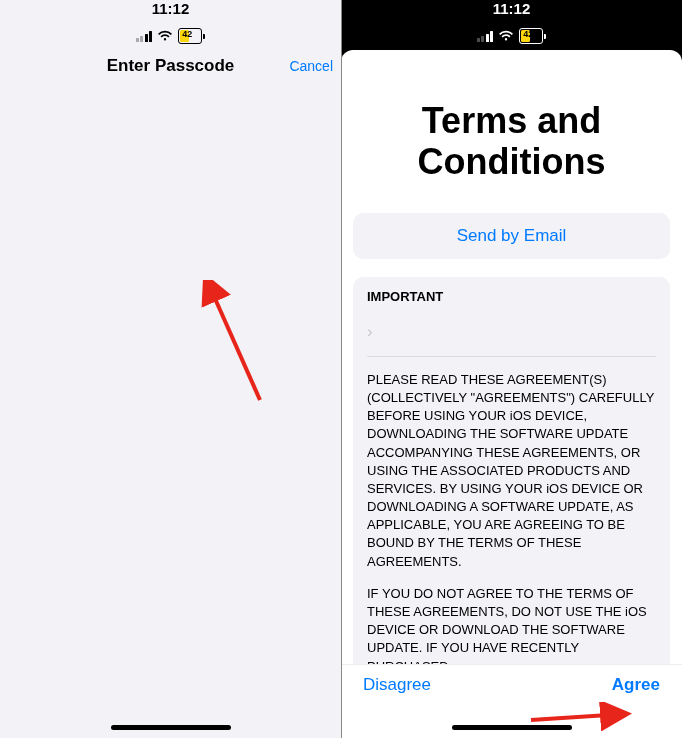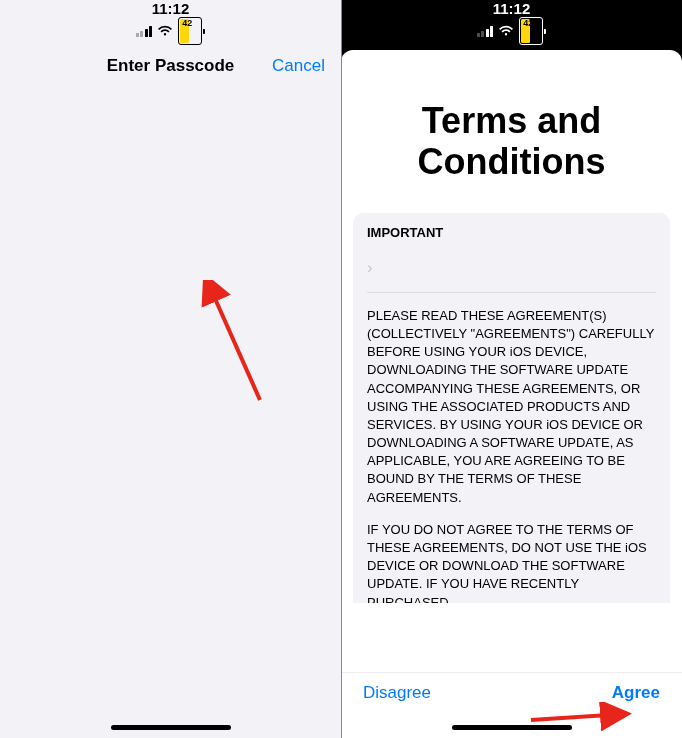--- a/index.html
+++ b/index.html
@@ -55,21 +55,21 @@
     }
     .signal-bars span:nth-child(1){height:4px;opacity:.3}
     .signal-bars span:nth-child(2){height:6px;opacity:.3}
     .signal-bars span:nth-child(3){height:8px}
     .signal-bars span:nth-child(4){height:11px}
     .wifi-icon svg { display:block; }
     .battery {
       display:flex; align-items:center;
     }
     .battery-body {
-      width: 24px; height: 28px;
+      width: 24px; height: 16px;
       border: 1px solid currentColor;
       border-radius: 3px;
       padding: 1px;
       position: relative;
     }
     .battery-cap {
       width: 2px; height: 5px;
       background: currentColor;
       border-radius: 0 1px 1px 0;
       margin-left: 1px;
@@ -94,22 +94,22 @@
       position: relative;
       padding: 0 12px;
     }
     .nav-title {
       font-size: 17px;
       font-weight: 600;
       color: #000;
     }
     .nav-cancel {
       position: absolute;
-      right: 16px;
-      font-size: 17px;
+      right: 8px;
+      font-size: 14px;
       color: #007aff;
     }
 
     
     .passcode-area {
       margin-top: 140px;
       text-align: center;
     }
     .passcode-prompt {
       font-size: 16px;
@@ -211,21 +211,21 @@
       margin-top: 14px;
       font-size: 13px;
       font-weight: 400;
       color: #000;
       line-height: 1.4;
     }
     .terms-para2 { margin-top: 14px; }
 
     .footer-bar {
       position: absolute;
-      bottom: 8px; left:0; right:0;
+      bottom: 16px; left:0; right:0;
       height: 58px;
       background:#fff;
       display:flex;
       align-items:flex-start;
       justify-content: space-between;
       padding: 10px 22px 0;
       border-top: 0.5px solid #eee;
     }
     .footer-btn {
       color:#007aff;
@@ -308,20 +308,23 @@
             <span class="battery-text">42</span>
           </div>
         <div class="battery-cap"></div>
       </div>
     </div>
   </div>
 
   <div class="sheet">
     <div class="sheet-heading">Terms and Conditions</div>
 
+    <div class="email-btn-wrap">
+      <span class="email-btn">Send by Email</span>
+    </div>
 
     <div class="terms-box">
       <div class="important-label">IMPORTANT</div>
 
       <div class="section-link">
         <span class="chevron">›</span>
       </div>
 
       <div class="terms-body">PLEASE READ THESE AGREEMENT(S) (COLLECTIVELY "AGREEMENTS") CAREFULLY BEFORE USING YOUR iOS DEVICE, DOWNLOADING THE SOFTWARE UPDATE ACCOMPANYING THESE AGREEMENTS, OR USING THE ASSOCIATED PRODUCTS AND SERVICES. BY USING YOUR iOS DEVICE OR DOWNLOADING A SOFTWARE UPDATE, AS APPLICABLE, YOU ARE AGREEING TO BE BOUND BY THE TERMS OF THESE AGREEMENTS.</div>
       <div class="terms-body terms-para2">IF YOU DO NOT AGREE TO THE TERMS OF THESE AGREEMENTS, DO NOT USE THE iOS DEVICE OR DOWNLOAD THE SOFTWARE UPDATE. IF YOU HAVE RECENTLY PURCHASED</div>

